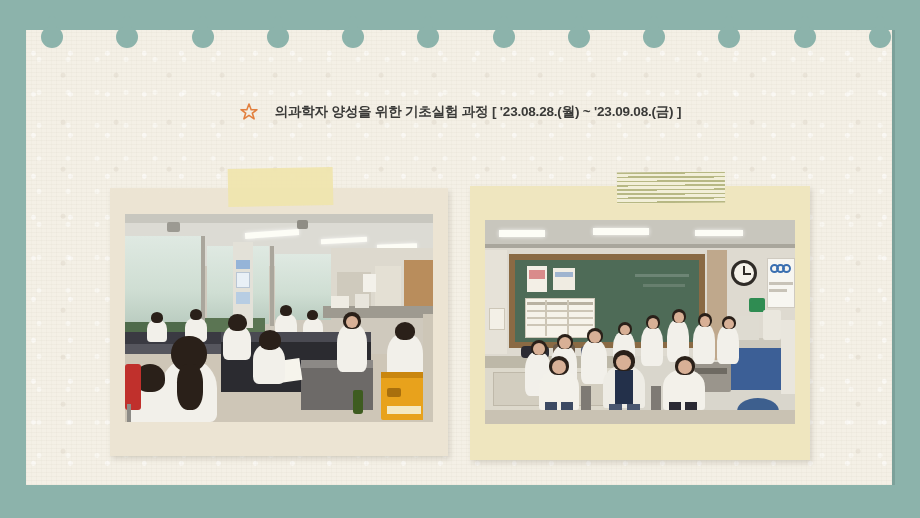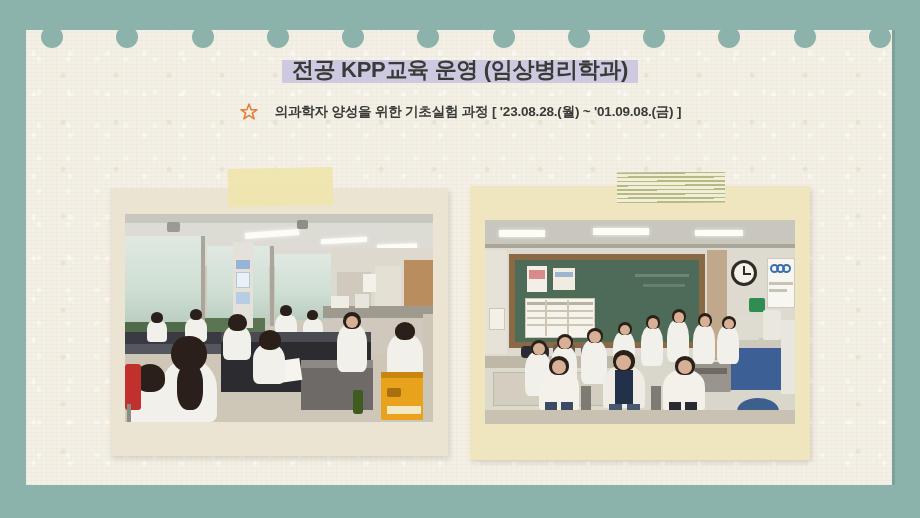--- a/index.html
+++ b/index.html
@@ -223,31 +223,28 @@
       <div class="pin" style="left: 492.636px; background: rgb(140, 179, 171);"></div>
       <div class="pin" style="left: 567.909px; background: rgb(140, 179, 171);"></div>
       <div class="pin" style="left: 643.182px; background: rgb(140, 179, 171);"></div>
       <div class="pin" style="left: 718.455px; background: rgb(140, 179, 171);"></div>
       <div class="pin" style="left: 793.727px; background: rgb(140, 179, 171);"></div>
       <div class="pin" style="left: 869px; background: rgb(140, 179, 171);"></div>
     </div>
 
   <div id="bottomband"></div>
 
-  <div id="title-wrap">
-    <span id="title">전공 KPP교육 운영 (임상병리학과)</span>
-  </div>
 
   <div id="subtitle-row">
     <span>
       <svg id="star-icon" viewBox="0 0 24 24" aria-hidden="true">
         <polygon points="12,2.5 14.6,9.2 21.6,9.2 16.0,13.4 18.1,20.2 12,16.1 5.9,20.2 8.0,13.4 2.4,9.2 9.4,9.2" fill="none" stroke="#e2803f" stroke-width="1.9" stroke-linejoin="round"></polygon>
       </svg>
     </span>
-    <span id="subtitle">의과학자 양성을 위한 기초실험 과정 [ '23.08.28.(월) ~ '01.09.08.(금) ]</span>
+    <span id="subtitle">의과학자 양성을 위한 기초실험 과정 [ '23.08.28.(월) ~ '23.09.08.(금) ]</span>
   </div>
 
   <div class="frame" id="frame-left" style="left:110px; top:188px; width:338px; height:268px;">
     <div class="frame-body" style="background:#ece4d3; box-shadow:2px 3px 5px rgba(120,110,90,.22);">
       <div class="scallop top" style="background: radial-gradient(circle at 8px 8px, transparent 0px, transparent 7px, rgb(236, 228, 211) 7.5px) 0% 0% / 16px 16px repeat-x;"></div>
       <div class="scallop bottom" style="background: radial-gradient(circle at 8px 8px, transparent 0px, transparent 7px, rgb(236, 228, 211) 7.5px) 0% 0% / 16px 16px repeat-x;"></div>
 
       <div class="photo" style="left:15px; top:26px; width:308px; height:208px;">
         <div id="lab">
 

